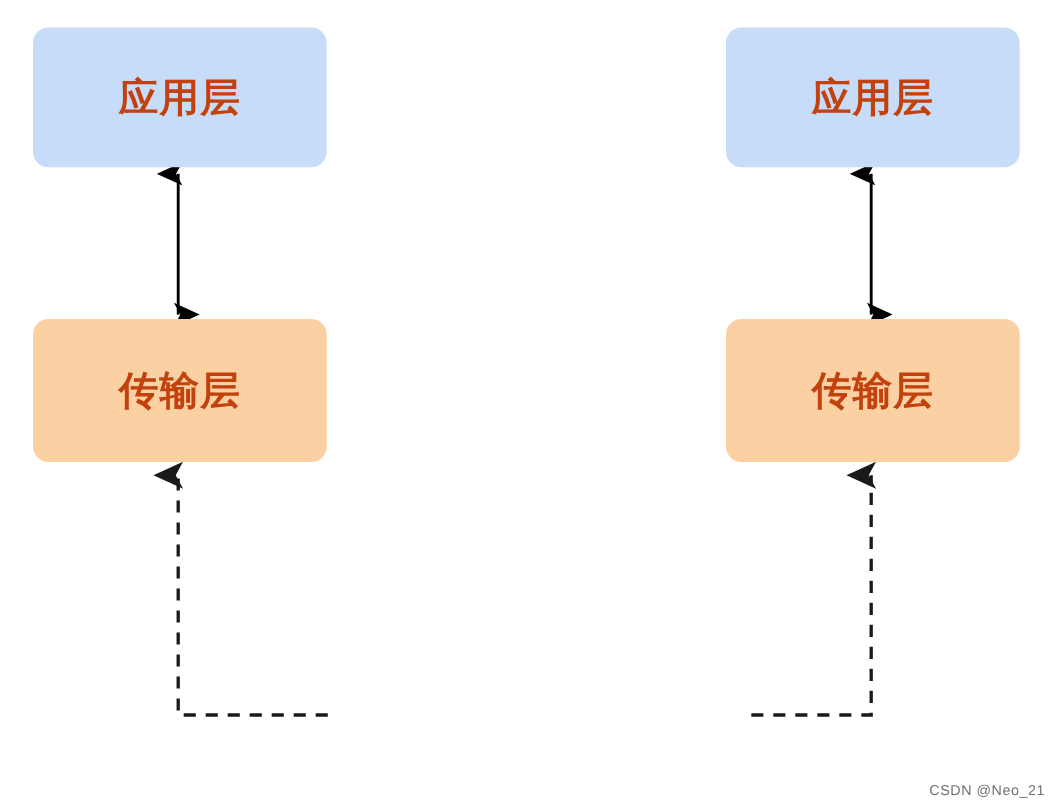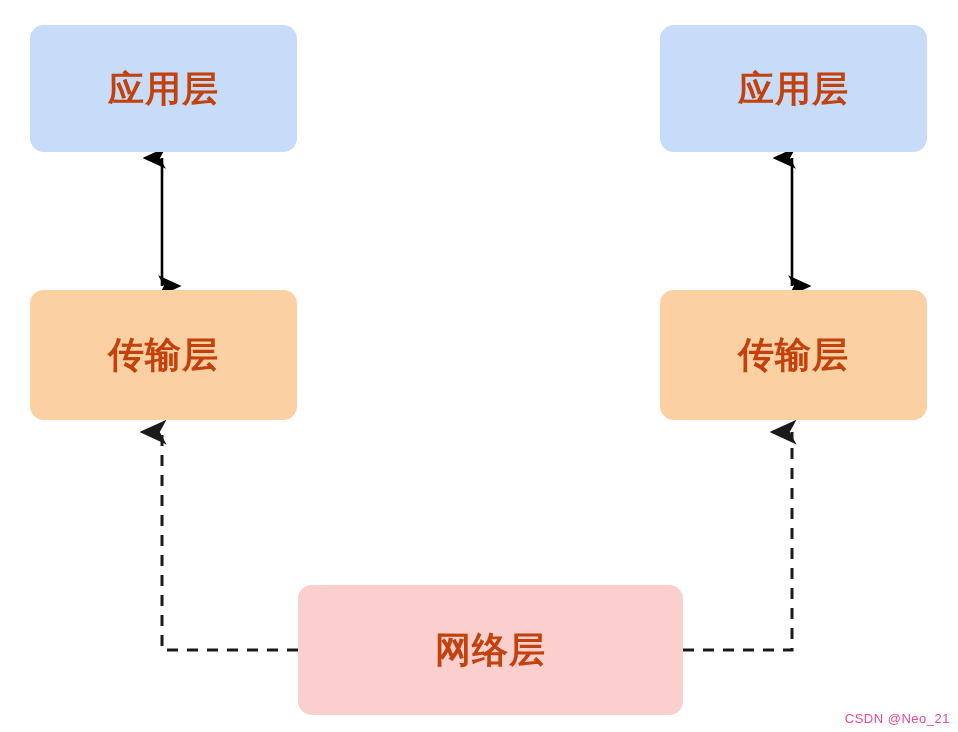--- a/index.html
+++ b/index.html
@@ -88,17 +88,16 @@
   </svg>
 
   <div class="node" id="node-app-left" style="background-color: rgb(198, 220, 248);">应用层</div>
 
   <div class="node" id="node-trans-left" style="background-color: rgb(251, 208, 162);">传输层</div>
 
   <div class="node" id="node-app-right" style="background-color: rgb(198, 220, 248);">应用层</div>
 
   <div class="node" id="node-trans-right" style="background-color: rgb(251, 208, 162);">传输层</div>
 
-  <div class="node" id="node-network" style="background-color: rgb(252, 207, 207);">网络层</div>
 
-  <div class="watermark" style="color: #ec4899;">CSDN @Neo_21</div>
+  <div class="watermark" style="color: #737373;">CSDN @Neo_21</div>
 
 </div>
 
 </body></html>

